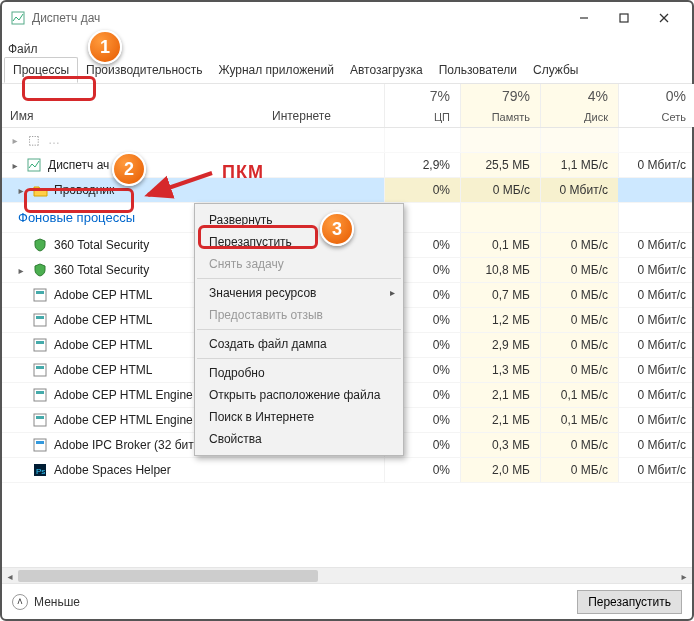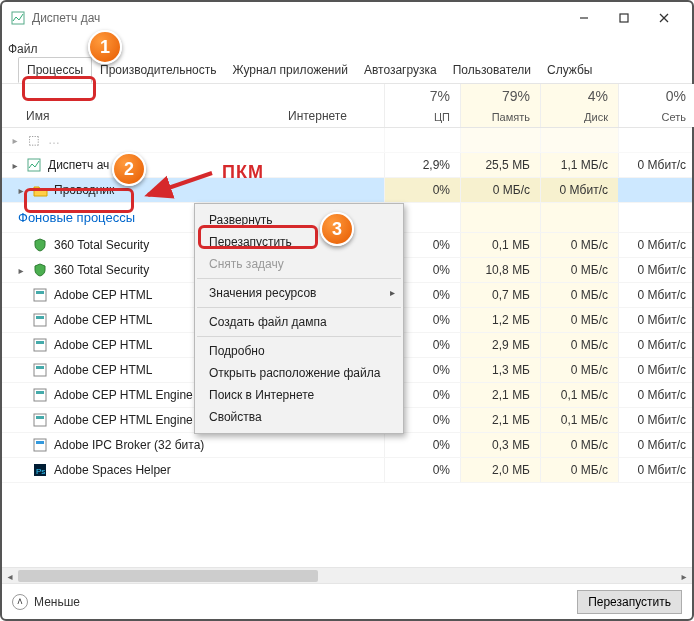--- a/index.html
+++ b/index.html
@@ -4,25 +4,25 @@
 <style>
 * { box-sizing: border-box; margin: 0; padding: 0; font-family: "Segoe UI", Tahoma, sans-serif; }
 html, body { width: 694px; height: 621px; overflow: hidden; }
 .frame { border: 2px solid #555; border-radius: 6px; width: 694px; height: 621px; background: #fff; display: flex; flex-direction: column; position: relative; }
 .titlebar { height: 32px; display: flex; align-items: center; padding: 0 8px; font-size: 12px; color: #666; }
 .titlebar .title { margin-left: 6px; }
 .titlebar .spacer { flex: 1; }
 .winbtn { width: 40px; height: 28px; display: flex; align-items: center; justify-content: center; color: #444; }
 .winbtn svg { stroke: #333; fill: none; stroke-width: 1.2; }
 .menubar { height: 22px; display: flex; align-items: flex-end; padding: 0 6px; font-size: 12px; gap: 14px; color: #333; }
-.tabs { height: 28px; display: flex; align-items: center; padding: 0 16px; font-size: 12px; gap: 0; border-bottom: 1px solid #e5e5e5; position: relative; }
+.tabs { height: 28px; display: flex; align-items: center; padding: 0 2px; font-size: 12px; gap: 0; border-bottom: 1px solid #e5e5e5; position: relative; }
 .tab { padding: 5px 8px; white-space: nowrap; color: #333; }
 .tab.active { background: #fff; border: 1px solid #ccc; border-bottom: 1px solid #fff; border-radius: 2px 2px 0 0; }
 .headers { display: grid; grid-template-columns: 262px 120px 76px 80px 78px 78px; height: 44px; border-bottom: 1px solid #e5e5e5; font-size: 12px; }
-.hname, .hstate { display: flex; align-items: flex-end; padding: 0 8px 4px 24px; color: #444; }
+.hname, .hstate { display: flex; align-items: flex-end; padding: 0 8px 4px 8px; color: #444; }
 .hcol { display: flex; flex-direction: column; justify-content: space-between; align-items: flex-end; padding: 4px 10px 4px 0; background: #fffbe9; border-left: 1px solid #eee; }
 .hcol.first, .hcol.last { background: #fff; }
 .hcol .pct { font-size: 14px; color: #555; }
 .hcol .lbl { font-size: 11px; color: #555; }
 .table { flex: 1; overflow: hidden; position: relative; }
 .row { display: grid; grid-template-columns: 262px 120px 76px 80px 78px 78px; height: 25px; font-size: 12px; border-bottom: 1px solid #f4f4f4; }
 .row.section { height: 30px; }
 .row .namecell { display: flex; align-items: center; padding-left: 28px; gap: 6px; color: #222; white-space: nowrap; overflow: hidden; }
 .row.top .namecell { padding-left: 22px; }
 .row.section .namecell { padding-left: 16px; color: #0066cc; font-size: 13px; }
@@ -359,20 +359,21 @@
     <span class="spacer"></span>
     <button class="btn">Перезапустить</button>
   </div>
 
   <div class="ctx" id="ctx">
       <div class="mi">Развернуть</div>
       <div class="mi">Перезапустить</div>
       <div class="mi dis">Снять задачу</div>
       <div class="sep"></div>
       <div class="mi">Значения ресурсов<span class="sub">▸</span></div>
+      <div class="mi dis">Предоставить отзыв</div>
       <div class="sep"></div>
       <div class="mi">Создать файл дампа</div>
       <div class="sep"></div>
       <div class="mi">Подробно</div>
       <div class="mi">Открыть расположение файла</div>
       <div class="mi">Поиск в Интернете</div>
       <div class="mi">Свойства</div>
     </div>
 
   <div class="ring" style="left:20px; top:74px; width:74px; height:25px;"></div>

